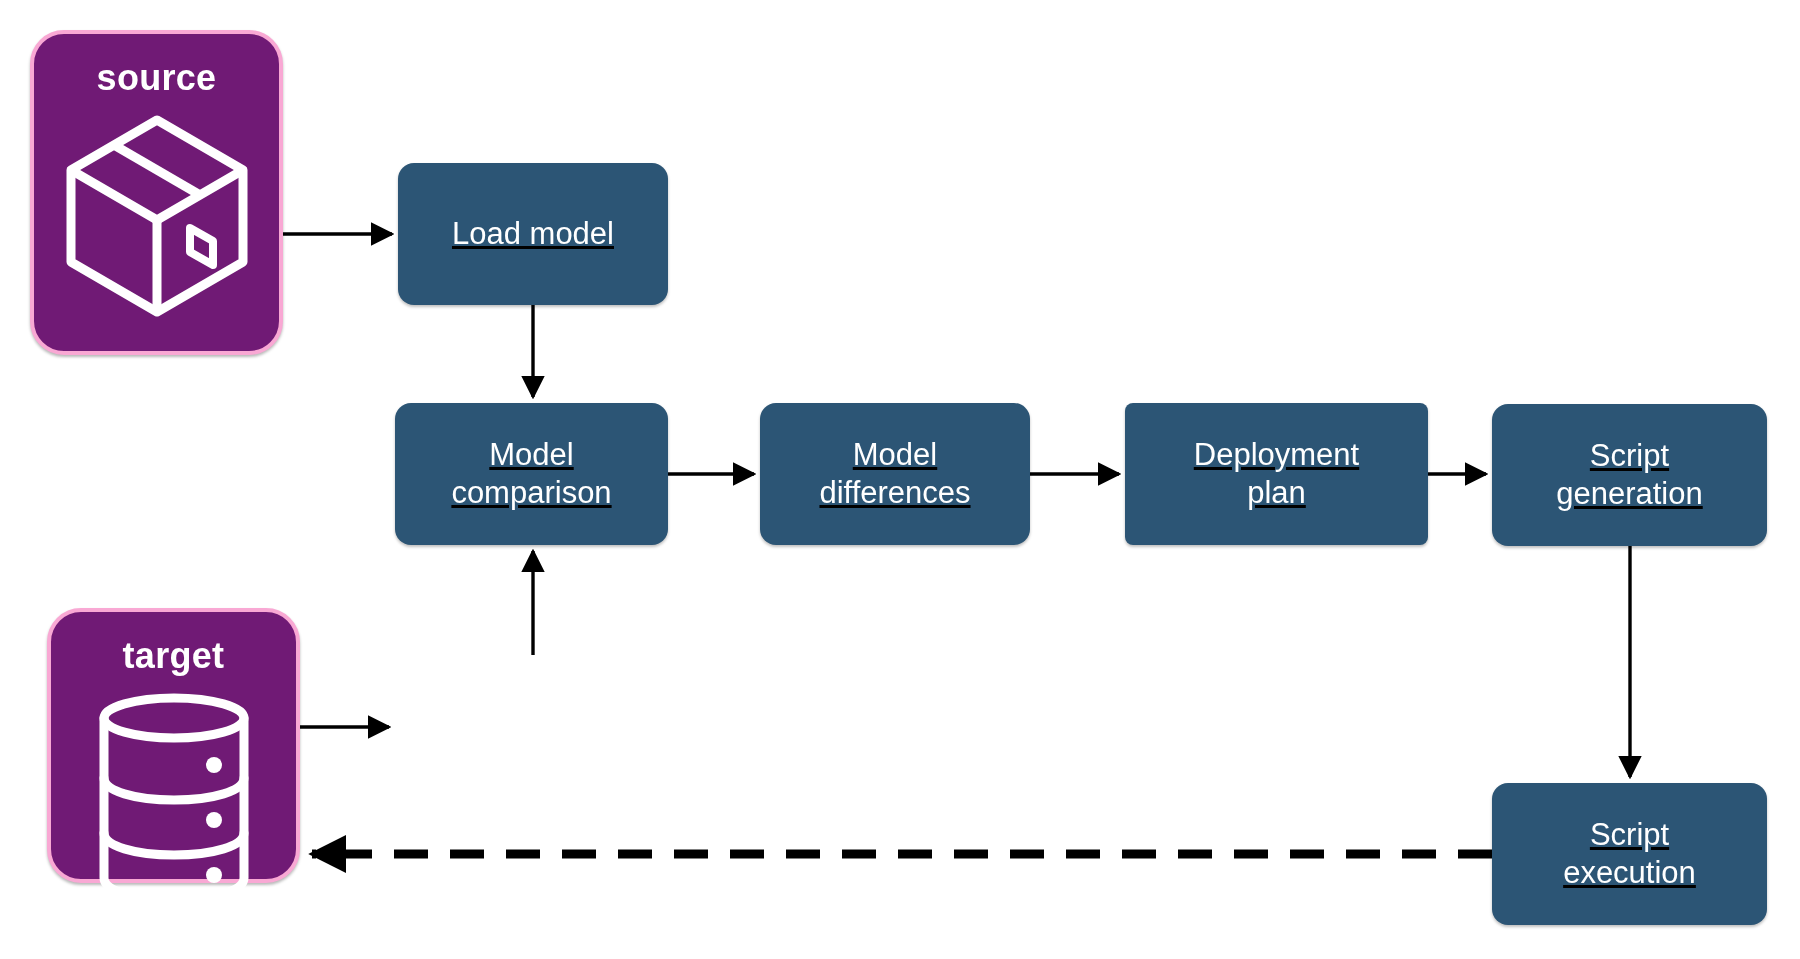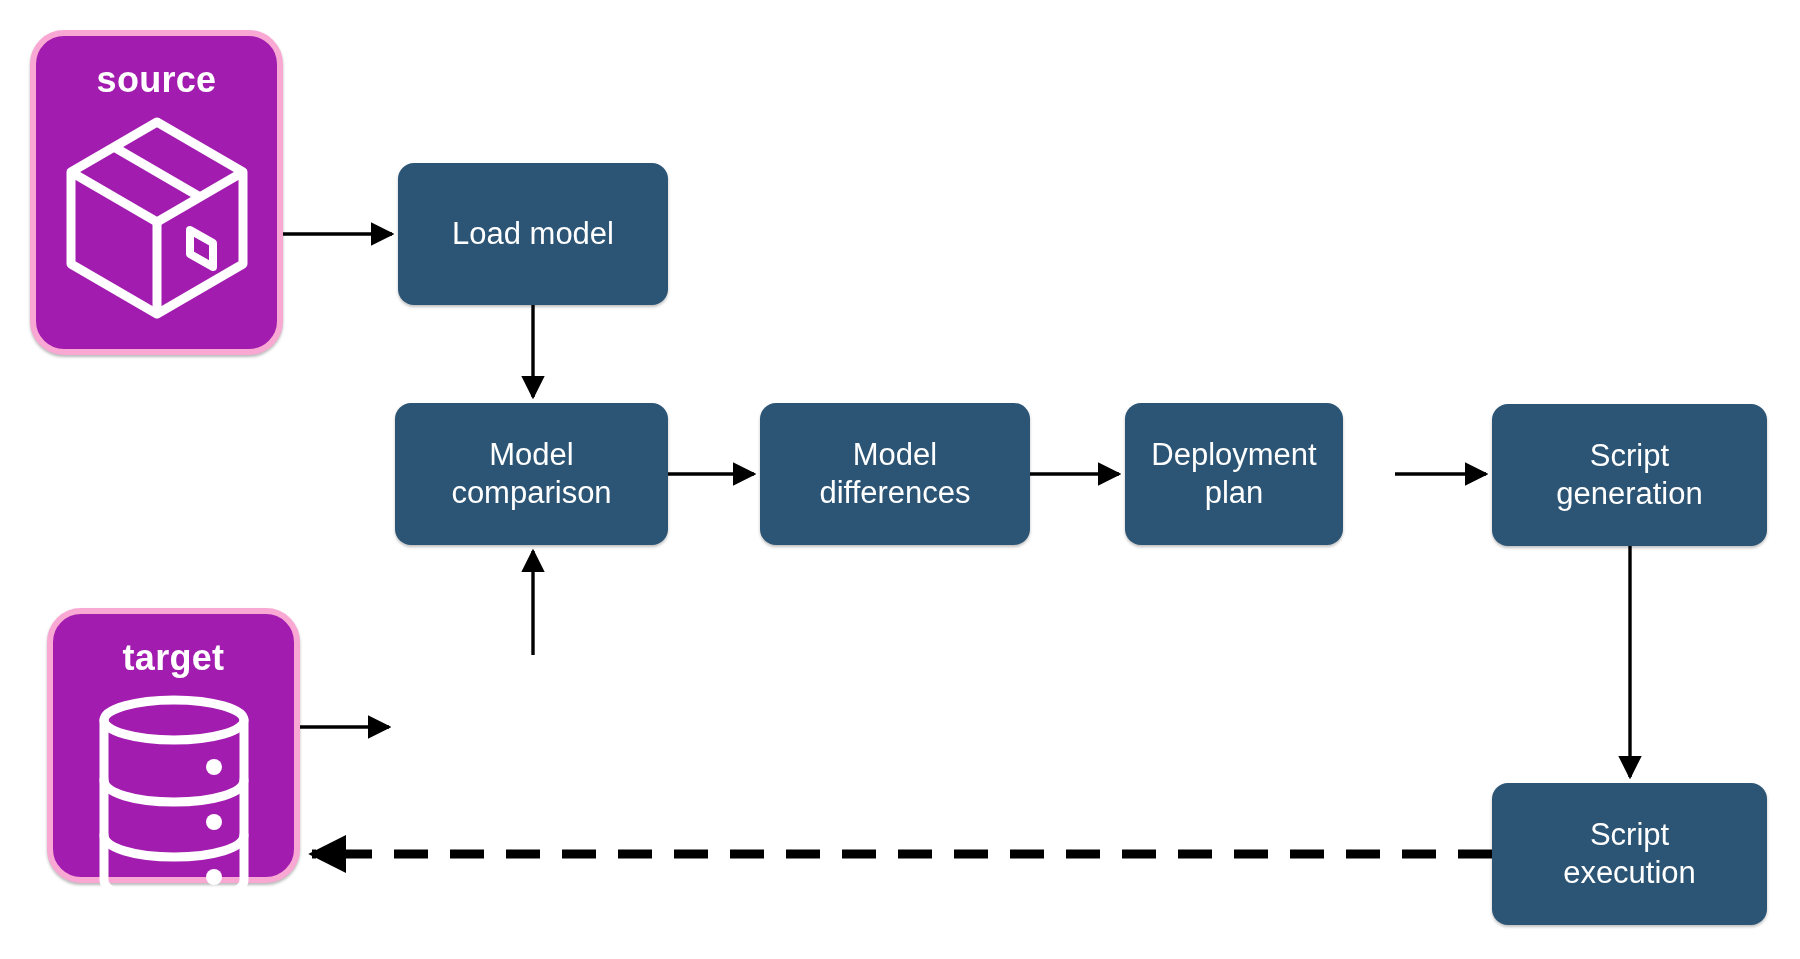--- a/index.html
+++ b/index.html
@@ -20,22 +20,22 @@
   .svg-layer {
     position: absolute;
     left: 0;
     top: 0;
     width: 1800px;
     height: 959px;
   }
   
   .endpoint {
     position: absolute;
-    background: #a21caf;
-    border: 6px solid #f9a8d4;
+    background: #701a75;
+    border: 4px solid #f9a8d4;
     border-radius: 34px;
     box-sizing: border-box;
     display: flex;
     flex-direction: column;
     align-items: center;
     box-shadow: 0 2px 3px rgba(0,0,0,0.28);
   }
   .endpoint-label {
     color: #ffffff;
     font-weight: bold;
@@ -51,20 +51,21 @@
   .process {
     position: absolute;
     background: #2c5575;
     border-radius: 16px;
     box-sizing: border-box;
     display: flex;
     align-items: center;
     justify-content: center;
     text-align: center;
     box-shadow: 0 2px 3px rgba(0,0,0,0.25);
+    text-decoration: underline;
   }
   .process-label {
     color: #ffffff;
     font-size: 31px;
     line-height: 1.24;
     padding: 0 8px;
     white-space: pre-line;
   }
 </style>
 </head>
@@ -146,21 +147,21 @@
   <div class="process" style="left:395px; top:403px; width:273px; height:142px;">
     <span class="process-label">Model
 comparison</span>
   </div>
 
   <div class="process" style="left:760px; top:403px; width:270px; height:142px;">
     <span class="process-label">Model
 differences</span>
   </div>
 
-  <div class="process" style="left:1125px; top:403px; width:218px; height:142px;">
+  <div class="process" style="left:1125px; top:403px; width:303px; height:142px;border-radius:8px;">
     <span class="process-label">Deployment
 plan</span>
   </div>
 
   <div class="process" style="left:1492px; top:404px; width:275px; height:142px;">
     <span class="process-label">Script
 generation</span>
   </div>
 
 

